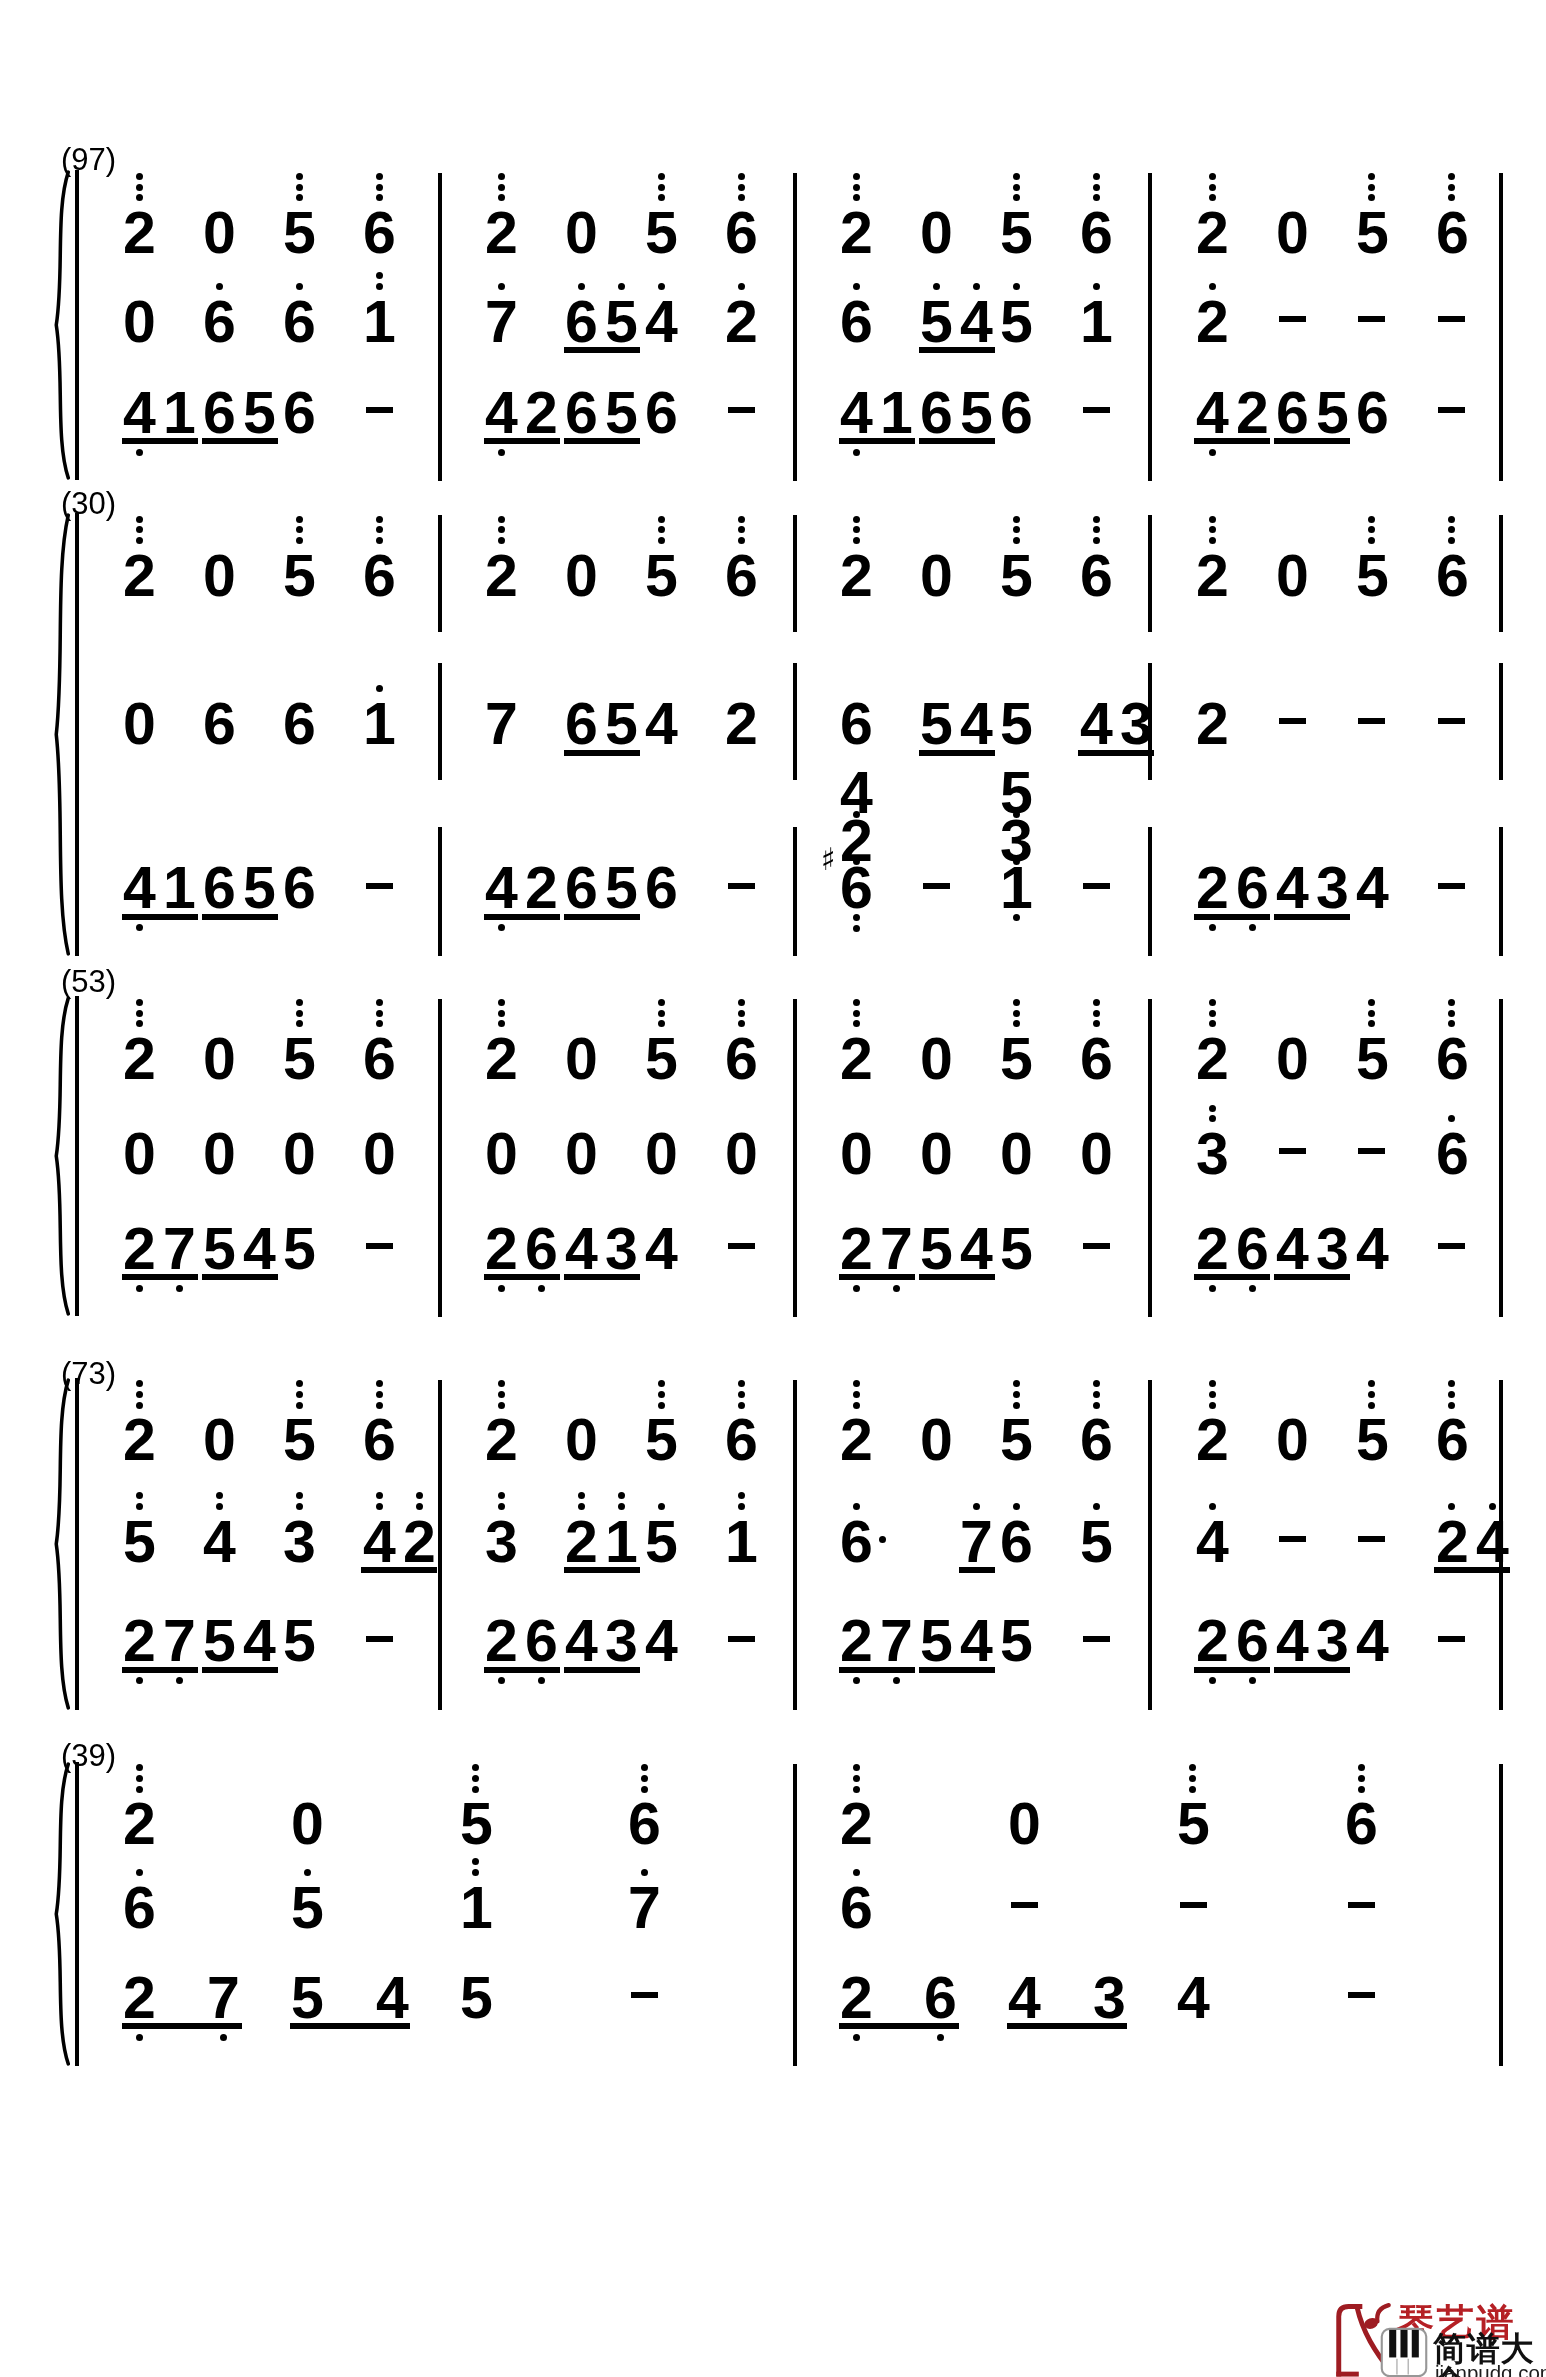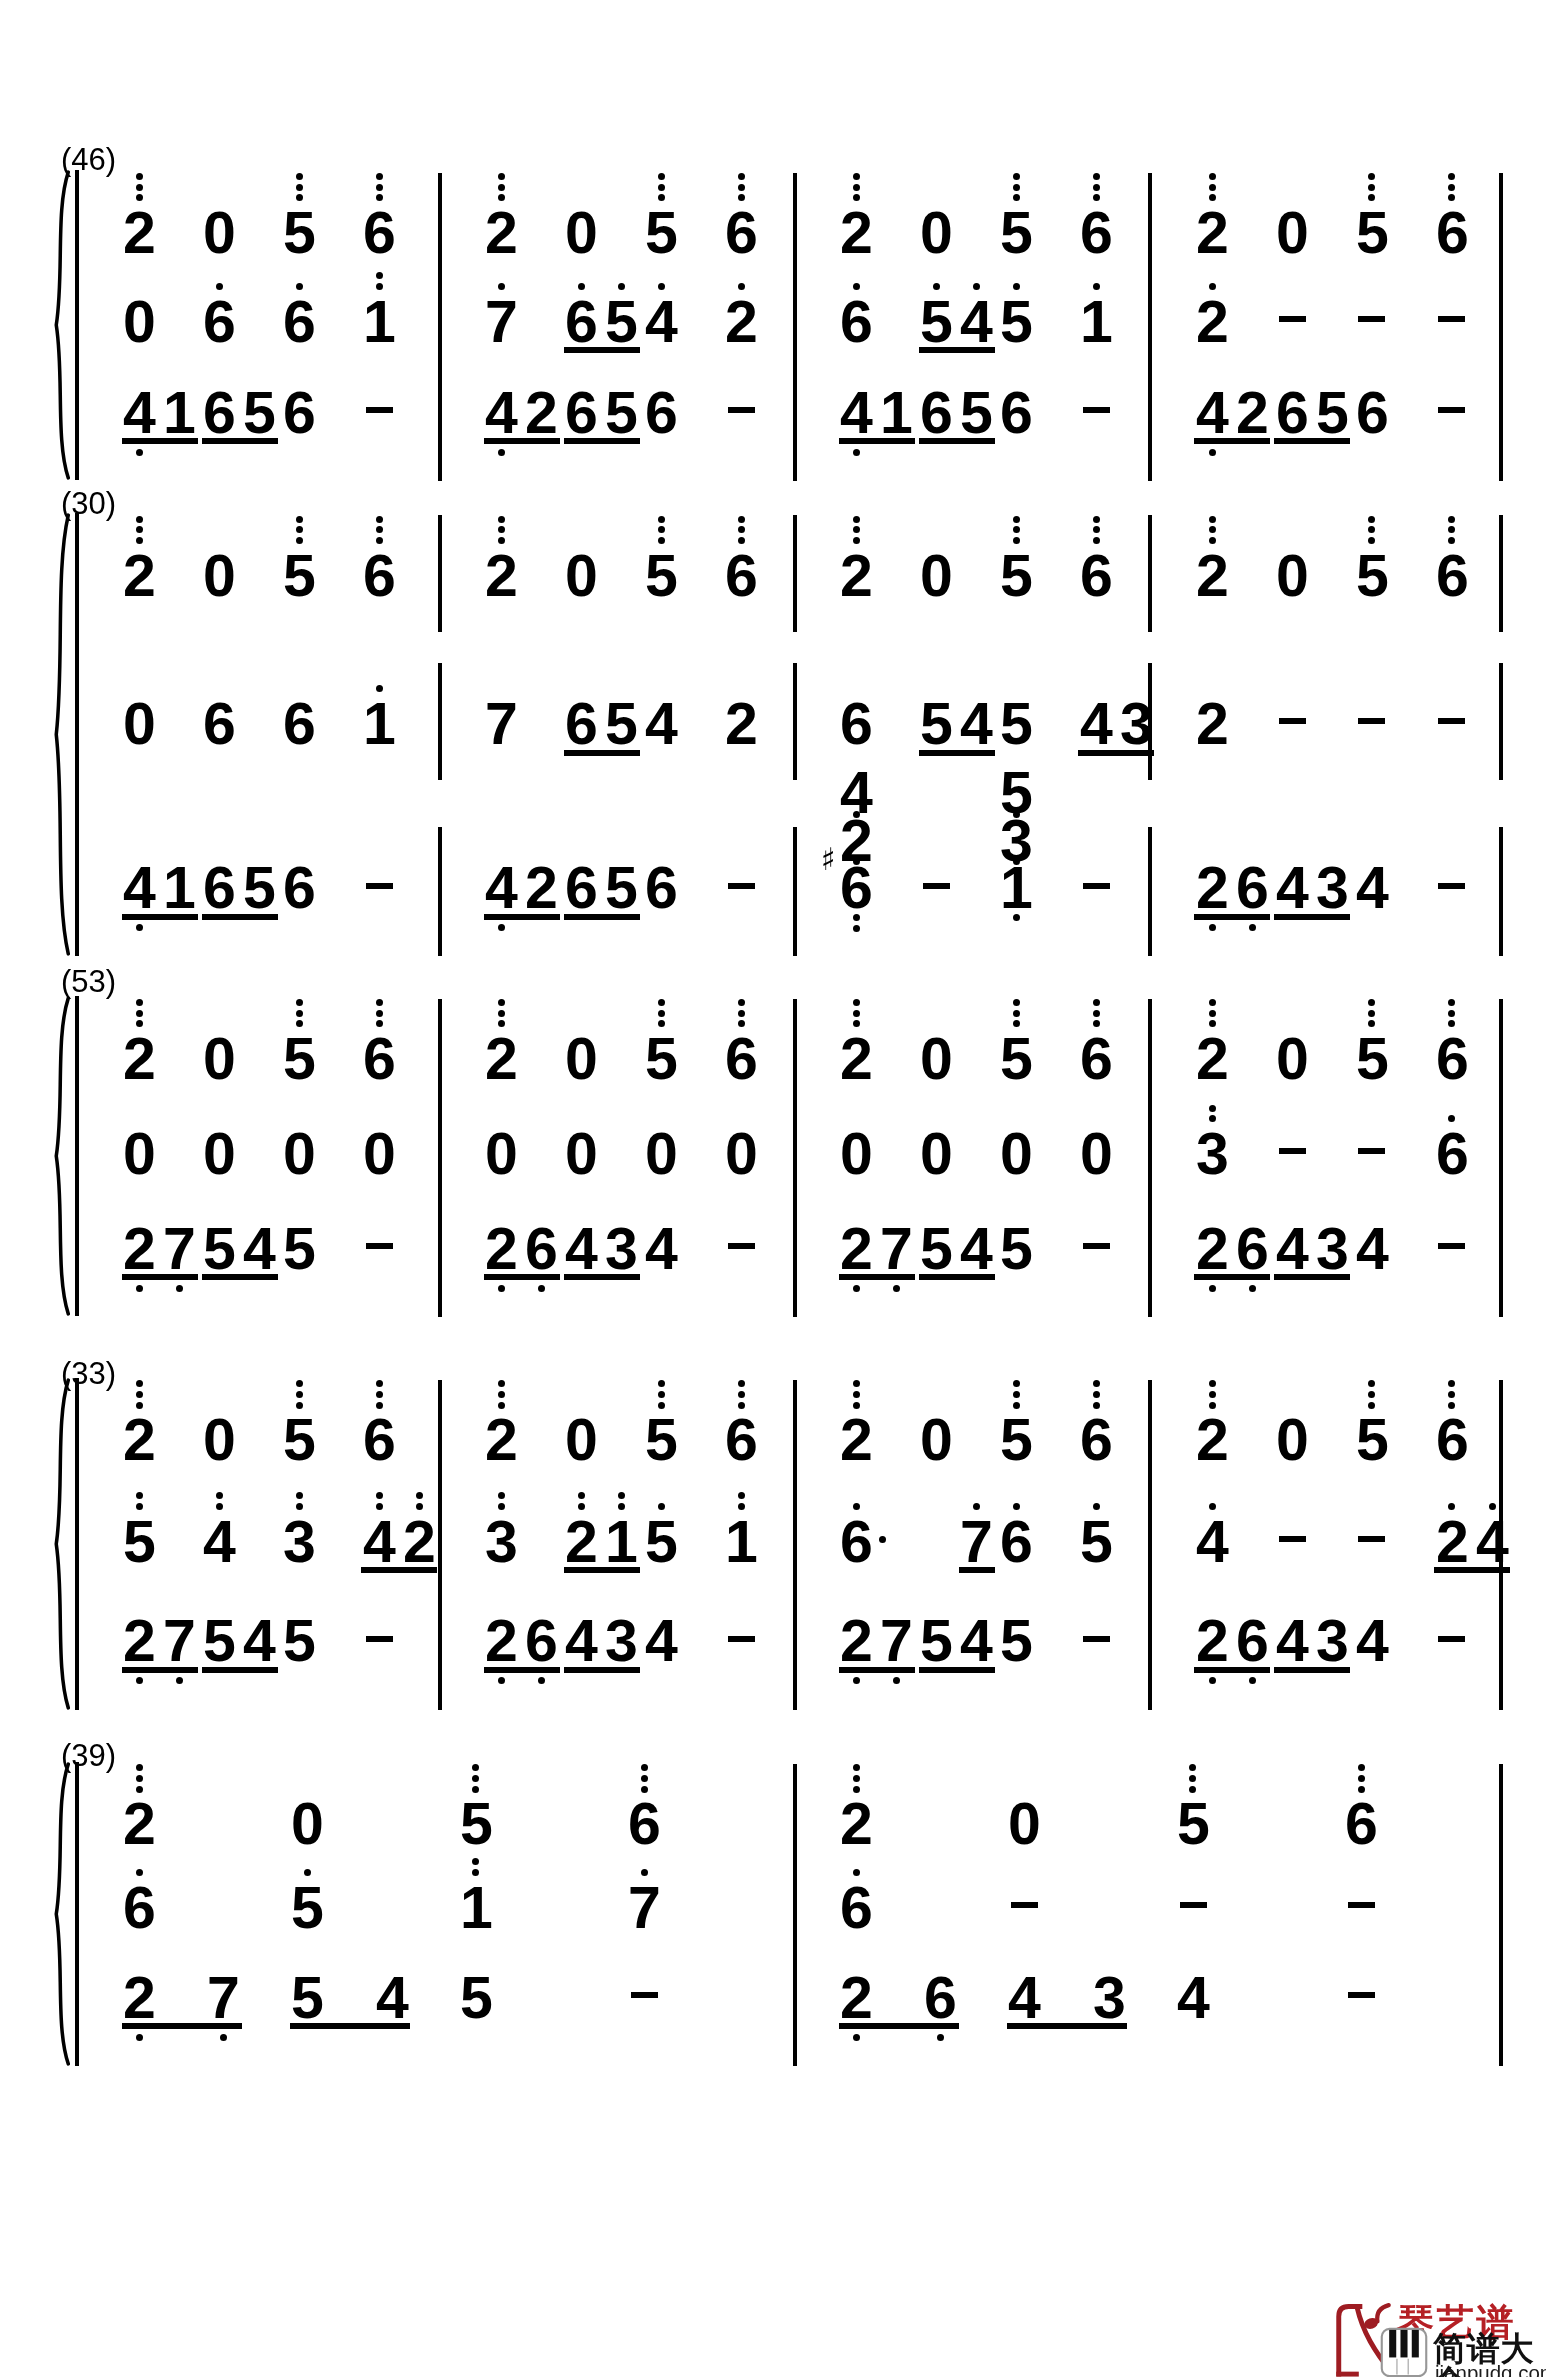--- a/index.html
+++ b/index.html
@@ -20,21 +20,21 @@
   #wm-title{position:absolute;left:1433px;top:2332px;font:700 33px/1 "Liberation Sans",sans-serif;
             color:#101010;z-index:2;letter-spacing:0.7px;}
   #wm-url{position:absolute;left:1435px;top:2363px;font:400 20.5px/1 "Liberation Sans",sans-serif;
           color:#1d1d1d;z-index:2;}
 </style>
 </head>
 <body>
 
 <div id="page">
   <div id="score">
-      <div class="measure-number" style="left: 61px; top: 144px;">(46)</div>
+      <div class="measure-number" style="left: 61px; top: 144px;">(97)</div>
       <svg width="27" height="310" style="position: absolute; left: 47px; top: 170px;" viewBox="0 0 38 439">
         <path d="M30,3 C12,57.07 24,149.26000000000002 13,219.5 C24,289.74 12,381.93 30,436" fill="none" stroke="#000" stroke-width="5" stroke-linecap="round"></path>
       </svg>
       <div class="barline" style="left: 75px; top: 170px; height: 310px;"></div>
       <div class="barline" style="left: 438px; top: 173px; height: 117px;"></div>
       <div class="barline" style="left: 793px; top: 173px; height: 117px;"></div>
       <div class="barline" style="left: 1148px; top: 173px; height: 117px;"></div>
       <div class="barline" style="left: 1499px; top: 173px; height: 117px;"></div>
       <div class="barline" style="left: 438px; top: 261px; height: 117px;"></div>
       <div class="barline" style="left: 793px; top: 261px; height: 117px;"></div>
@@ -424,21 +424,21 @@
       <div class="note-digit" style="left: 1196px; top: 1220px;">2</div>
       <div class="odot" style="left: 1209px; top: 1285px;"></div>
       <div class="note-digit" style="left: 1236px; top: 1220px;">6</div>
       <div class="odot" style="left: 1249px; top: 1285px;"></div>
       <div class="beam" style="left: 1194px; top: 1274px; width: 76px;"></div>
       <div class="note-digit" style="left: 1276px; top: 1220px;">4</div>
       <div class="note-digit" style="left: 1316px; top: 1220px;">3</div>
       <div class="beam" style="left: 1274px; top: 1274px; width: 76px;"></div>
       <div class="note-digit" style="left: 1356px; top: 1220px;">4</div>
       <div class="dash-rest" style="left: 1438px; top: 1243px;"></div>
-      <div class="measure-number" style="left: 61px; top: 1358px;">(33)</div>
+      <div class="measure-number" style="left: 61px; top: 1358px;">(73)</div>
       <svg width="27" height="332" style="position: absolute; left: 47px; top: 1378px;" viewBox="0 0 38 469">
         <path d="M30,3 C12,60.97 24,159.46 13,234.5 C24,309.54 12,408.03 30,466" fill="none" stroke="#000" stroke-width="5" stroke-linecap="round"></path>
       </svg>
       <div class="barline" style="left: 75px; top: 1378px; height: 332px;"></div>
       <div class="barline" style="left: 438px; top: 1380px; height: 117px;"></div>
       <div class="barline" style="left: 793px; top: 1380px; height: 117px;"></div>
       <div class="barline" style="left: 1148px; top: 1380px; height: 117px;"></div>
       <div class="barline" style="left: 1499px; top: 1380px; height: 117px;"></div>
       <div class="barline" style="left: 438px; top: 1481px; height: 117px;"></div>
       <div class="barline" style="left: 793px; top: 1481px; height: 117px;"></div>

